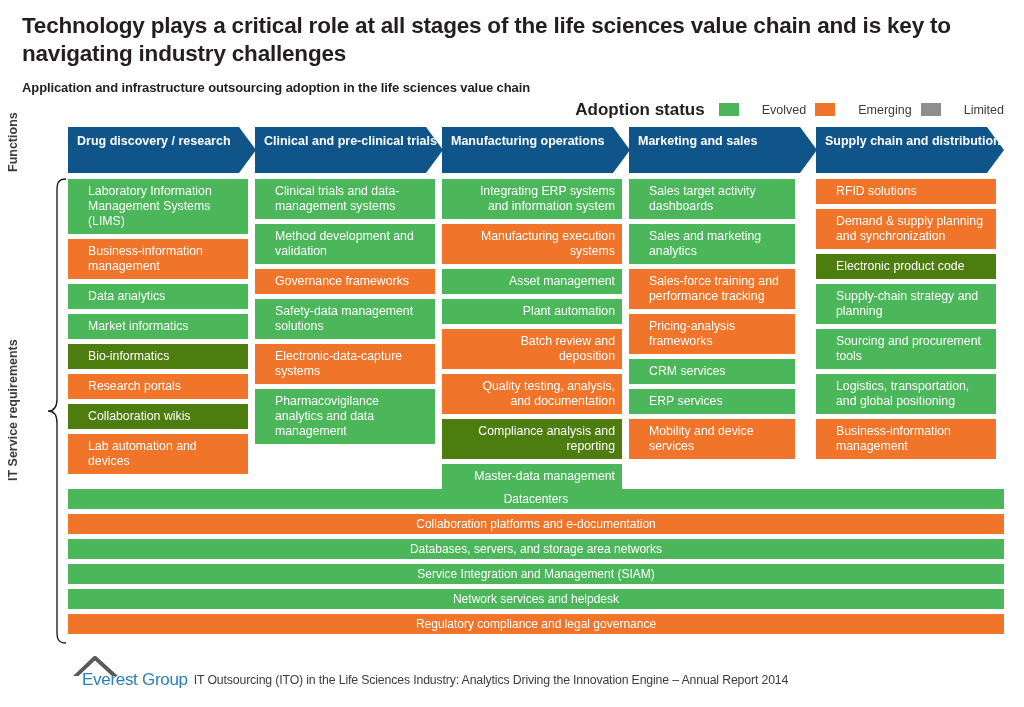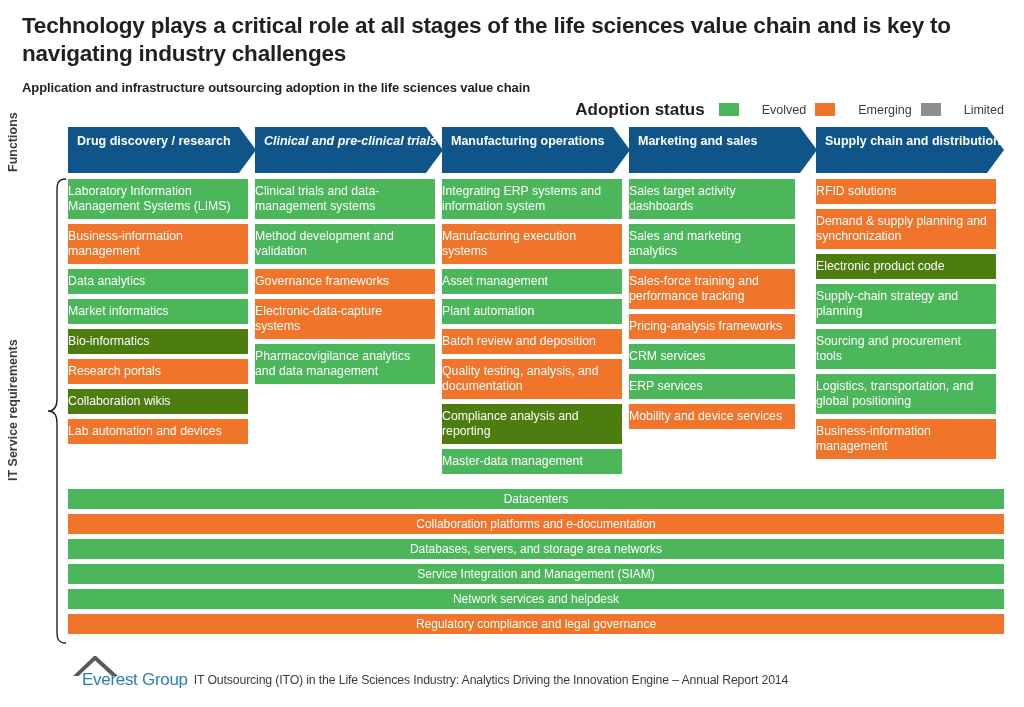--- a/index.html
+++ b/index.html
@@ -128,21 +128,21 @@
   }
   .col {
     position: absolute;
     top: 0;
   }
   .cell {
     color: #ffffff;
     font-size: 12.3px;
     line-height: 1.22;
     box-sizing: border-box;
-    padding: 5px 7px 5px 0;
+    padding: 5px 7px 5px 20px;
     margin-bottom: 5px;
     overflow: hidden;
   }
   .evolved  { background: #4cb75a; }
   .emerging { background: #f0752b; }
   .limited  { background: #4d7c0f; }
 
   
   #bars {
     position: absolute;
@@ -222,45 +222,46 @@
 
 <div class="side-label" id="side-label-functions">Functions</div>
 <div class="side-label" id="side-label-it">IT Service requirements</div>
 
 <svg id="brace" viewBox="0 0 22 468" preserveAspectRatio="none">
   <path d="M20 2 C11 2 11 8 11 14 L11 222 C11 230 8 234 2 234 C8 234 11 238 11 246 L11 454 C11 460 11 466 20 466" fill="none" stroke="#231f20" stroke-width="1.4"></path>
 </svg>
 
 <div id="functions-row">
     <div class="chev" style="left: 0px; width: 188px;">Drug discovery / research</div>
-    <div class="chev" style="left: 187px; width: 188px; font-style: italic;">Clinical and pre-clinical trials</div>
+    <div class="chev" style="left: 187px; width: 188px;">Clinical and pre-clinical trials</div>
     <div class="chev" style="left: 374px; width: 188px;">Manufacturing operations</div>
     <div class="chev" style="left: 561px; width: 188px;">Marketing and sales</div>
     <div class="chev" style="left: 748px; width: 188px;">Supply chain and distribution</div>
   </div>
 
 <div id="matrix">
     <div class="col" style="left: 0px; width: 180px;">
       <div class="cell evolved">Laboratory Information Management Systems (LIMS)</div>
       <div class="cell emerging">Business-information management</div>
       <div class="cell evolved">Data analytics</div>
       <div class="cell evolved">Market informatics</div>
       <div class="cell limited">Bio-informatics</div>
       <div class="cell emerging">Research portals</div>
       <div class="cell limited">Collaboration wikis</div>
       <div class="cell emerging">Lab automation and devices</div>
     </div>
     <div class="col" style="left: 187px; width: 180px;">
       <div class="cell evolved">Clinical trials and data-management systems</div>
       <div class="cell evolved">Method development and validation</div>
       <div class="cell emerging">Governance frameworks</div>
+      <div class="cell evolved">Safety-data management solutions</div>
       <div class="cell emerging">Electronic-data-capture systems</div>
       <div class="cell evolved">Pharmacovigilance analytics and data management</div>
     </div>
-    <div class="col" style="left: 374px; width: 180px;">
+    <div class="col" style="left: 374px; width: 180px; text-align: right;">
       <div class="cell evolved">Integrating ERP systems and information system</div>
       <div class="cell emerging">Manufacturing execution systems</div>
       <div class="cell evolved">Asset management</div>
       <div class="cell evolved">Plant automation</div>
       <div class="cell emerging">Batch review and deposition</div>
       <div class="cell emerging">Quality testing, analysis, and documentation</div>
       <div class="cell limited">Compliance analysis and reporting</div>
       <div class="cell evolved">Master-data management</div>
     </div>
     <div class="col" style="left: 561px; width: 166px;">

